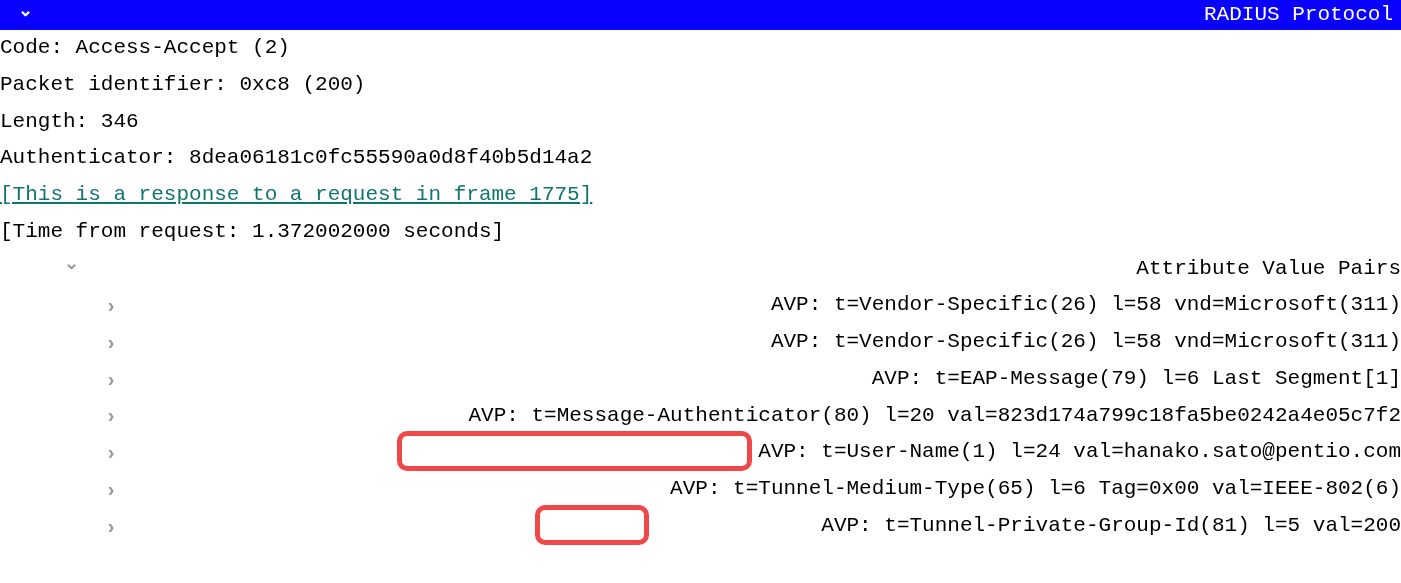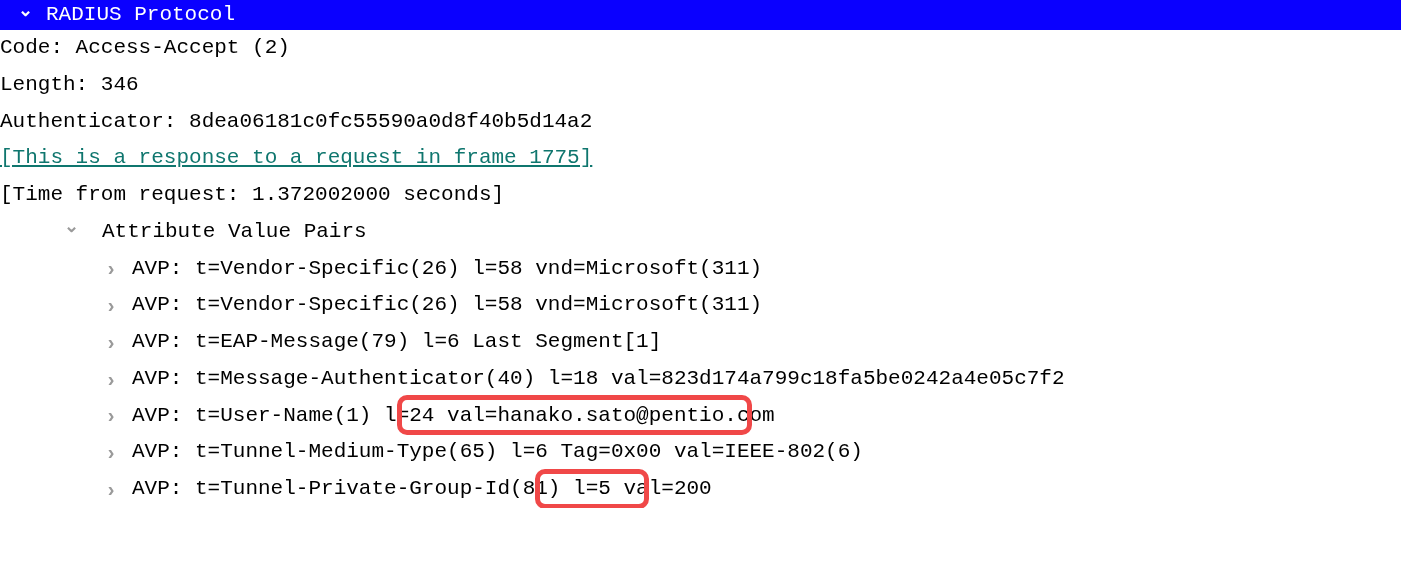--- a/index.html
+++ b/index.html
@@ -1,15 +1,15 @@
 <!DOCTYPE html>
 <html><head>
 <meta charset="utf-8">
 <style>
-  * { margin: 0; padding: 0; box-sizing: border-box; }
+  * { margin: 0; padding: 0; box-sizing: border-box; justify-content: space-between; }
   body {
     font-family: "SF Mono", "Menlo", "Consolas", "Courier New", monospace;
     font-size: 21px;
     line-height: 1.75;
     background: #ffffff;
     color: #000000;
     width: 1401px;
     overflow: hidden;
   }
   .root-header {
@@ -57,20 +57,21 @@
 </head>
 <body>
 
 <div class="root-header">
   <span class="chevron chevron-down chevron-white"></span>
   <span>RADIUS Protocol</span>
 </div>
 
 <div class="body-block">
   <div class="line">Code: Access-Accept (2)</div>
+  <div class="line">Packet identifier: 0xc8 (200)</div>
   <div class="line">Length: 346</div>
   <div class="line">Authenticator: 8dea06181c0fc55590a0d8f40b5d14a2</div>
   <div class="line link-line">[This is a response to a request in frame 1775]</div>
   <div class="line">[Time from request: 1.372002000 seconds]</div>
 </div>
 
 <div class="sub-header">
   <span class="chevron chevron-down chevron-grey"></span>
   <span>Attribute Value Pairs</span>
 </div>
@@ -83,21 +84,21 @@
   <div class="avp-line">
     <span class="chevron chevron-right chevron-grey"></span>
     <span class="avp-text">AVP: t=Vendor-Specific(26) l=58 vnd=Microsoft(311)</span>
   </div>
   <div class="avp-line">
     <span class="chevron chevron-right chevron-grey"></span>
     <span class="avp-text">AVP: t=EAP-Message(79) l=6 Last Segment[1]</span>
   </div>
   <div class="avp-line">
     <span class="chevron chevron-right chevron-grey"></span>
-    <span class="avp-text">AVP: t=Message-Authenticator(40) l=18 val=823d174a799c18fa5be0242a4e05c7f2</span>
+    <span class="avp-text">AVP: t=Message-Authenticator(80) l=20 val=823d174a799c18fa5be0242a4e05c7f2</span>
   </div>
   <div class="avp-line">
     <span class="chevron chevron-right chevron-grey"></span>
     <span class="avp-text">AVP: t=User-Name(1) l=24 val=hanako.sato@pentio.com</span>
   </div>
   <div class="avp-line">
     <span class="chevron chevron-right chevron-grey"></span>
     <span class="avp-text">AVP: t=Tunnel-Medium-Type(65) l=6 Tag=0x00 val=IEEE-802(6)</span>
   </div>
   <div class="avp-line">

